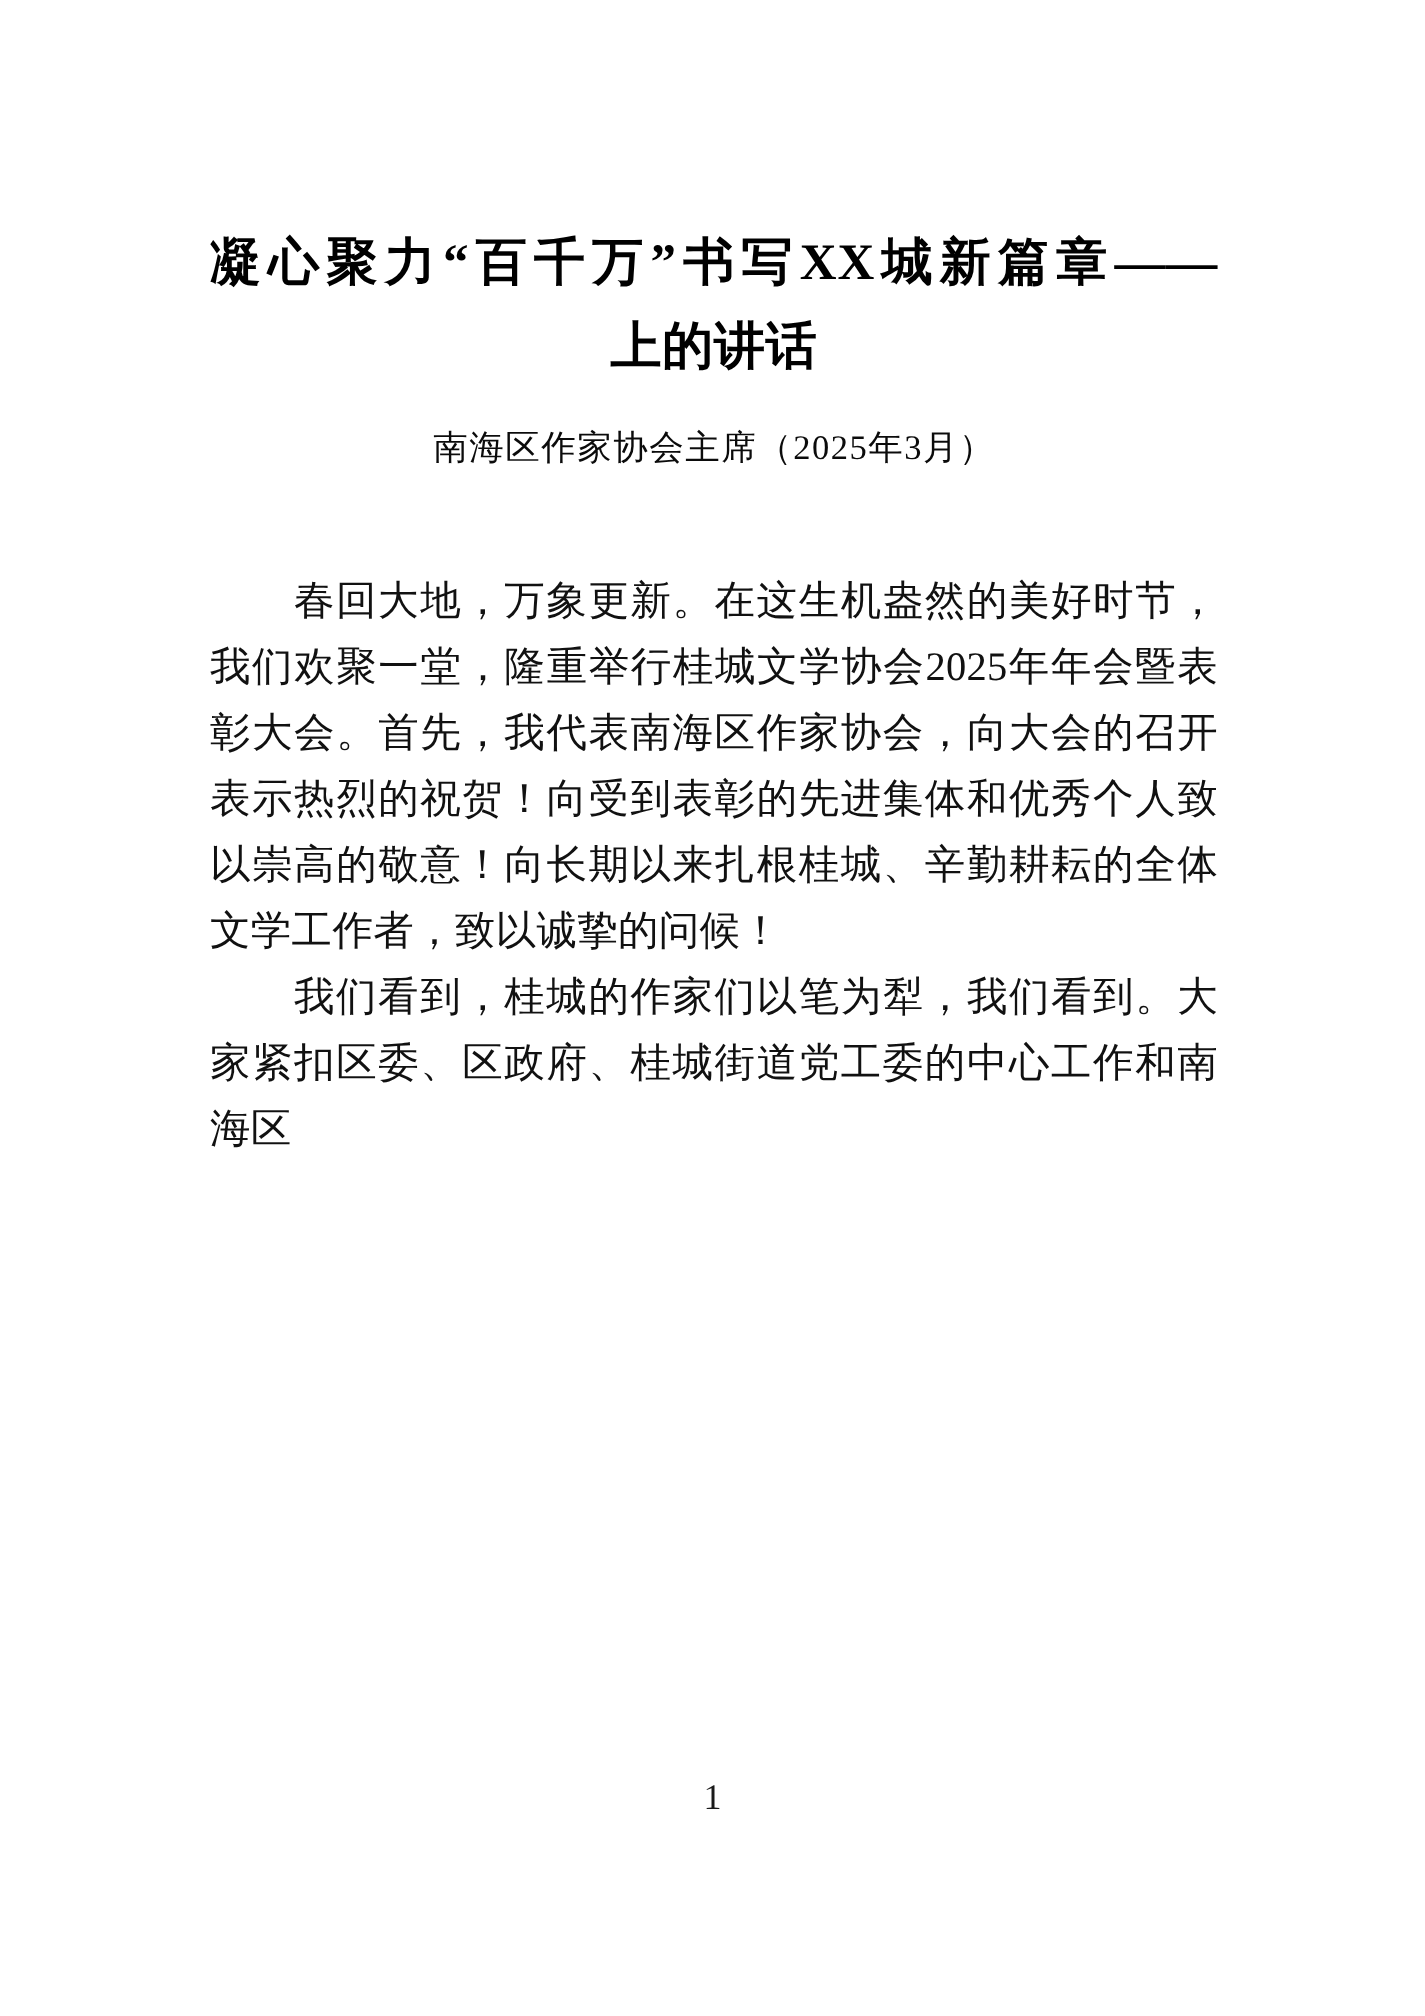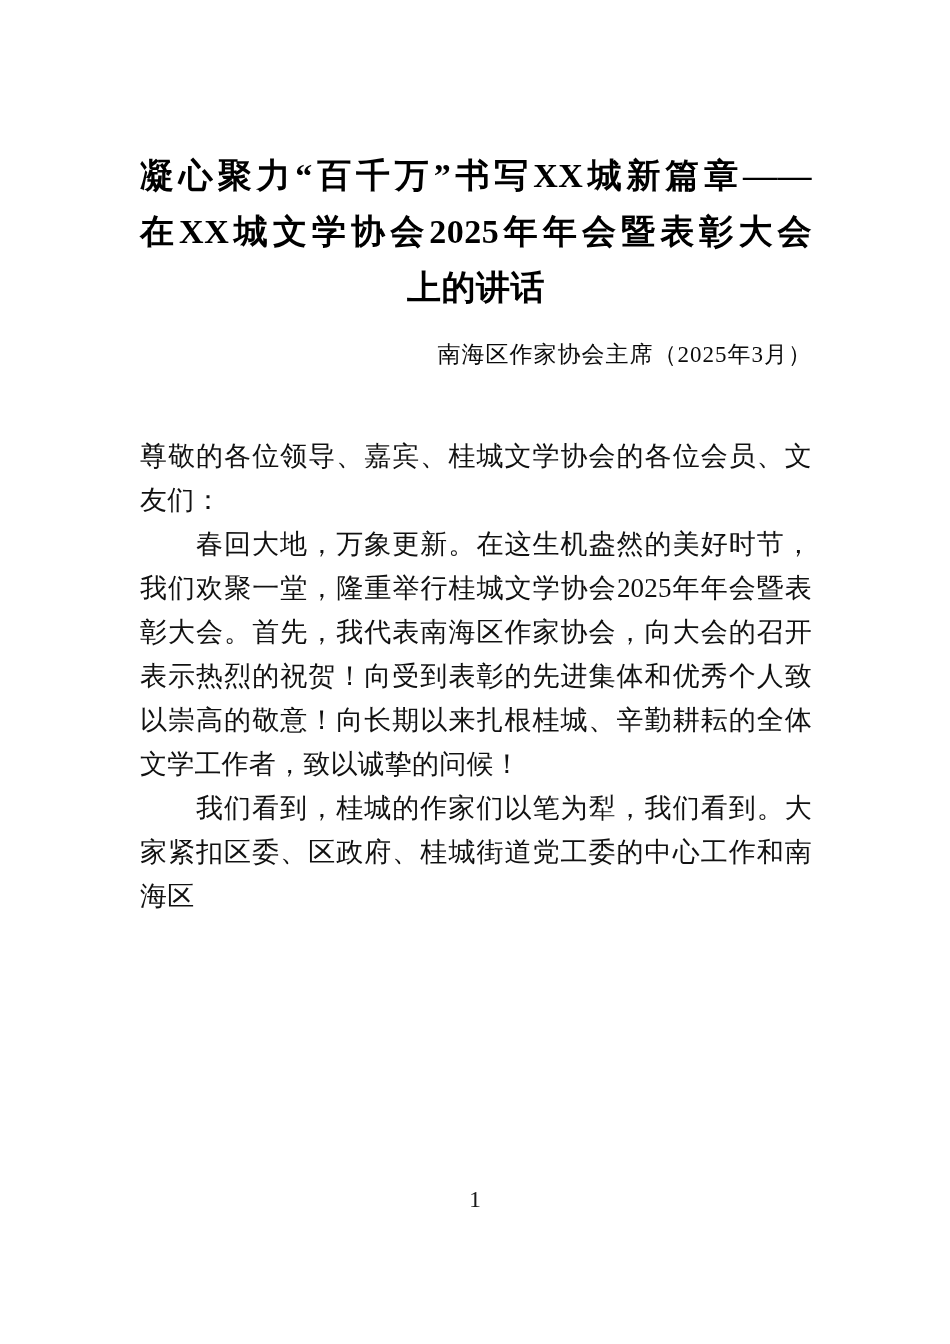--- a/index.html
+++ b/index.html
@@ -53,21 +53,21 @@
   .title-line.l2 { text-align: justify; text-align-last: justify; }
   .title-line.l3 { text-align: center; font-family: Liberation Serif, serif; }
 
   
   .doc-subtitle {
     margin: 0;
     padding-top: 22px;
     font-family: "Liberation Serif", "DejaVu Serif", serif;
     font-size: 23px;
     line-height: 34px;
-    text-align: right;
+    text-align: center;
     letter-spacing: 1px;
     color: #0b0b0b;
   }
 
   
   .body-block {
     margin: 0;
     padding-top: 62px;
   }
   .para {
@@ -100,28 +100,26 @@
 </style>
 </head>
 <body>
 
 <div class="page">
 
   <div class="content">
 
     <h1 class="doc-title">
       <span class="title-line l1">凝心聚力“百千万”书写XX城新篇章——</span>
-      <span class="title-line l2">在XX城文学协会2025年年会暨表彰大会</span>
       <span class="title-line l3">上的讲话</span>
     </h1>
 
     <div class="doc-subtitle">南海区作家协会主席（2025年3月）</div>
 
     <div class="body-block">
-      <p class="para">尊敬的各位领导、嘉宾、桂城文学协会的各位会员、文友们：</p>
       <p class="para indent">春回大地，万象更新。在这生机盎然的美好时节，我们欢聚一堂，隆重举行桂城文学协会2025年年会暨表彰大会。首先，我代表南海区作家协会，向大会的召开表示热烈的祝贺！向受到表彰的先进集体和优秀个人致以崇高的敬意！向长期以来扎根桂城、辛勤耕耘的全体文学工作者，致以诚挚的问候！</p>
       <p class="para indent">我们看到，桂城的作家们以笔为犁，我们看到。大家紧扣区委、区政府、桂城街道党工委的中心工作和南海区</p>
     </div>
 
   </div>
 
   <div class="page-number">1</div>
 
 </div>
 

